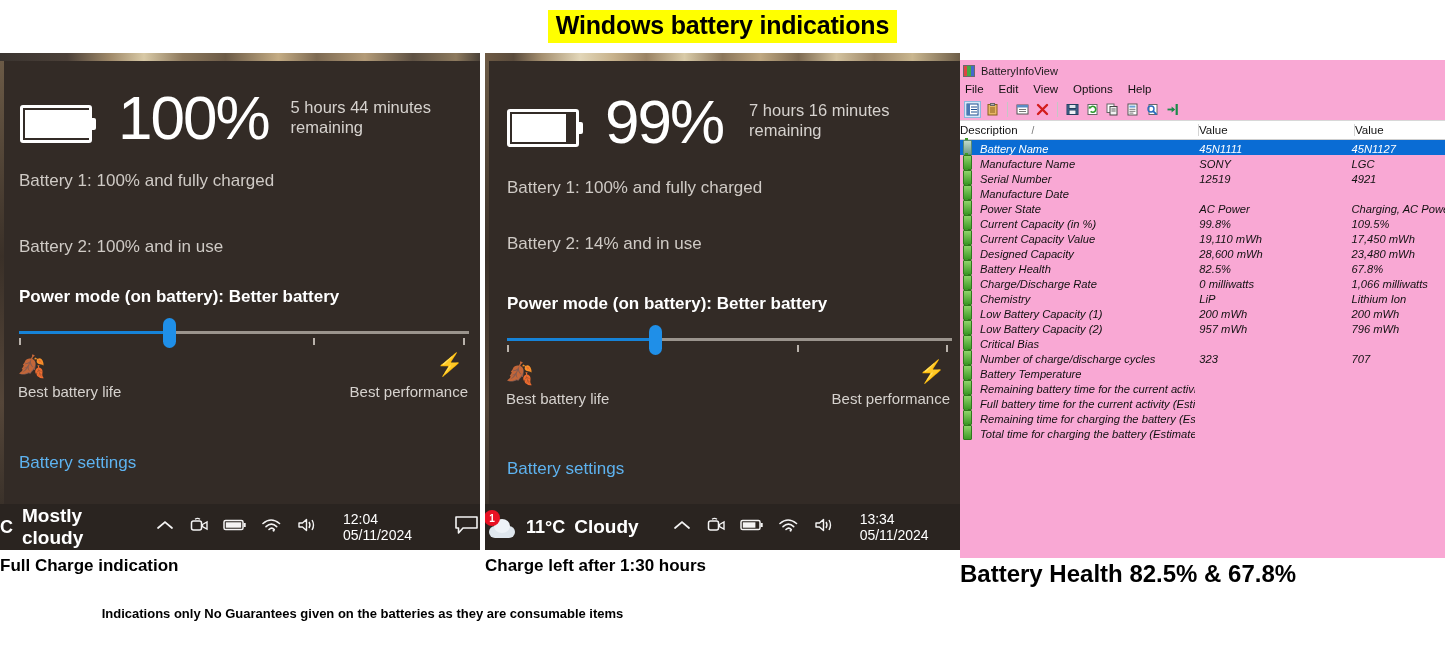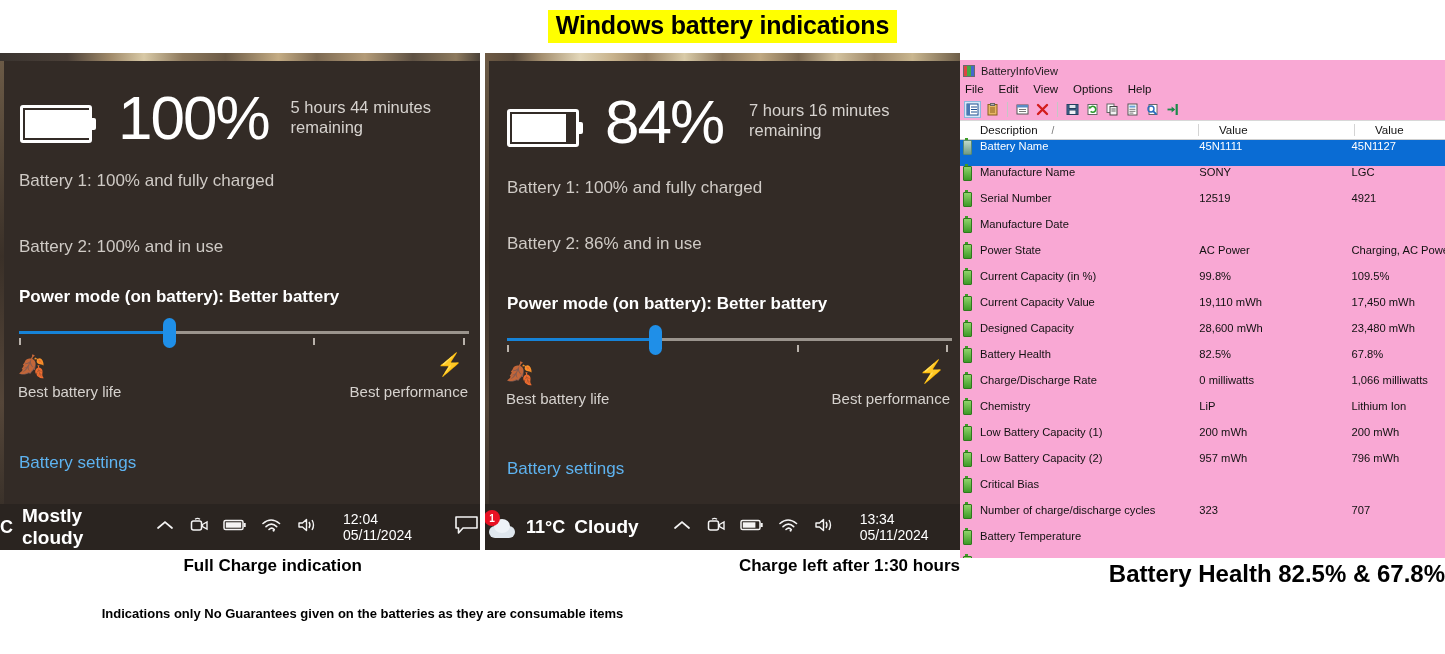--- a/index.html
+++ b/index.html
@@ -143,47 +143,48 @@
   }
   .tbtn{width:17px;height:17px;display:flex;align-items:center;justify-content:center;font-size:12px;line-height:1;}
   .tbtn.sel{background:#d6e8f8;border:1px solid #8bb8de;box-sizing:border-box;}
   .tsep{width:1px;height:15px;background:#c6c6c6;margin:0 3px;}
 
   #biv-head{
     display:flex;height:18px;align-items:center;
     border-bottom:1px solid #cfcfcf;background:#ffffff;
     font-size:11.5px;color:#111;
   }
-  #biv-head .hcell{padding-left:20px;box-sizing:border-box;overflow:hidden;white-space:nowrap;}
+  #biv-head .hcell{padding-left:0;box-sizing:border-box;overflow:hidden;white-space:nowrap;}
   #biv-head .hcell + .hcell{border-left:1px solid #d4d4d4;}
   .sortmark{color:#777;font-size:10px;margin-left:14px;}
 
   .biv-row{
-    display:flex;height:26px;align-items:flex-start;font-size:11.2px;color:#111;
+    display:flex;height:15px;align-items:flex-end;font-size:11.2px;color:#111;
     white-space:nowrap;
+    font-style:italic;
   }
   .biv-row.selected{background:#0a6cd4;color:#ffffff;}
   .biv-row .cell{padding-left:4px;box-sizing:border-box;overflow:hidden;}
   .green-batt{
     width:7px;height:13px;margin:0 4px 0 3px;flex:0 0 auto;
     background:linear-gradient(180deg,#8fd36a,#3e9b27);
     border:1px solid #2e7a1c;border-radius:1px;position:relative;
   }
   .green-batt::before{
     content:"";position:absolute;left:1px;top:-3px;width:3px;height:2px;background:#3e9b27;
   }
   .biv-row.selected .green-batt{
     background:linear-gradient(180deg,#bfd9c8,#6f9b84);border-color:#5a8b72;
   }
 
   
   .cap{
     position:absolute;color:#000000;font-weight:bold;
     font-family:"Liberation Sans", sans-serif;
-    text-align:right;
+    text-align:left;
   }
   #cap-left{left:0;top:556px;width:362px;font-size:17px;}
   #cap-mid{left:485px;top:556px;width:475px;font-size:17px;}
   #cap-right{left:960px;top:560px;width:485px;font-size:24px;}
   #disclaimer{
     position:absolute;left:100px;top:604px;width:525px;
     text-align:center;font-size:13px;font-weight:bold;color:#000;
     line-height:1.55;
   }
 </style>
@@ -284,26 +285,26 @@
 
 <div class="flyout" id="flyout-right">
   <div class="wall-strip"></div>
   <div class="wall-edge"></div>
   <div class="panel-body">
 
     <div class="hero" style="left:22px;top:28px;">
       <div class="batt-icon" style="width:72px;height:38px;margin-top:20px;">
         <div class="batt-fill" style="width:54px;"></div>
       </div>
-      <div class="pct" style="font-size:62px;margin-left:26px;margin-top:2px;">84%</div>
+      <div class="pct" style="font-size:62px;margin-left:26px;margin-top:2px;">99%</div>
       <div class="remain" style="font-size:16.5px;margin-left:26px;margin-top:11px;width:180px;">7 hours 16 minutes remaining</div>
     </div>
 
     <div class="battline" style="left:22px;top:117px;font-size:17px;">Battery 1: 100% and fully charged</div>
-    <div class="battline" style="left:22px;top:173px;font-size:17px;">Battery 2: 86% and in use</div>
+    <div class="battline" style="left:22px;top:173px;font-size:17px;">Battery 2: 14% and in use</div>
 
     <div class="powermode" style="left:22px;top:233px;font-size:17px;">Power mode (on battery): Better battery</div>
 
     <div class="slider" style="left:22px;top:277px;width:445px;height:30px;">
       <div class="track-fill" style="width:150px;"></div>
       <div class="track-rest" style="left:150px;width:295px;"></div>
       <div class="tick" style="left:0px;"></div>
       <div class="tick" style="left:290px;"></div>
       <div class="tick" style="left:439px;"></div>
       <div class="thumb" style="left:142px;"></div>

